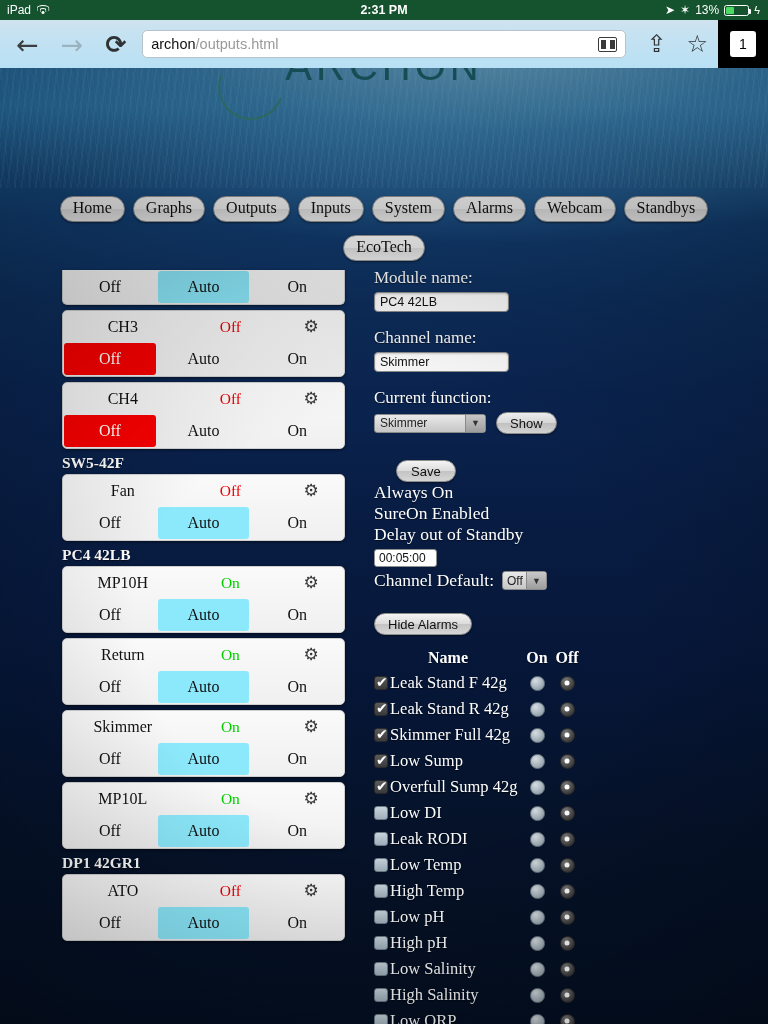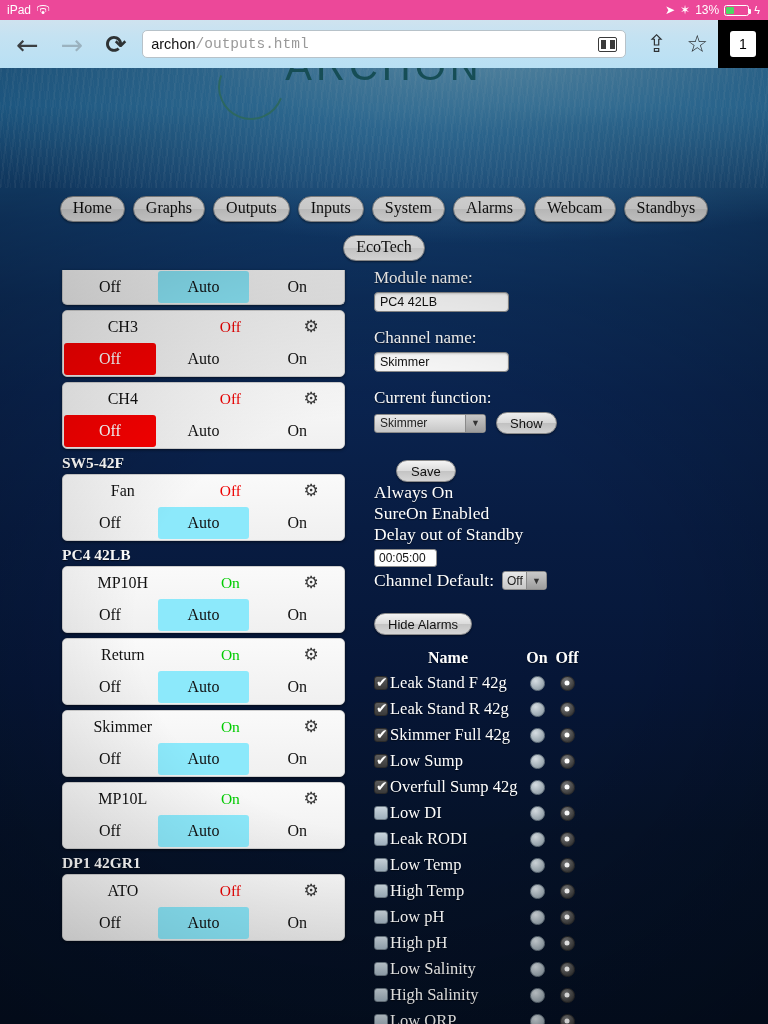--- a/index.html
+++ b/index.html
@@ -4,21 +4,21 @@
 <style>
   * { box-sizing: border-box; margin:0; padding:0; }
   html,body { width:768px; height:1024px; overflow:hidden; }
   body {
     font-family: "Liberation Serif", serif;
     background:#000;
   }
 
   
   .statusbar{
-    height:20px; width:768px; background:#ec4899; color:#fff;
+    height:20px; width:768px; background:#14532d; color:#fff;
     display:flex; align-items:center; font-family:"Liberation Sans",sans-serif;
     font-size:12px; position:relative;
   }
   .sb-left{ display:flex; align-items:center; gap:5px; padding-left:7px; }
   .sb-center{ position:absolute; left:0; right:0; text-align:center; font-weight:600; font-size:12.5px;}
   .sb-right{ margin-left:auto; display:flex; align-items:center; gap:5px; padding-right:8px;}
   .wifi-ico{ display:inline-block; width:13px; height:11px; position:relative;}
   .wifi-ico i{ position:absolute; border:1.6px solid #fff; border-bottom:none; border-radius:50% 50% 0 0; left:50%; transform:translateX(-50%);}
   .wifi-ico i:nth-child(1){ width:13px; height:6px; top:0;}
   .wifi-ico i:nth-child(2){ width:7px; height:4px; top:3px;}
@@ -38,21 +38,21 @@
   }
   .nav-btns{ display:flex; align-items:center; gap:22px; padding-left:16px; }
   .nav-ico{ font-size:27px; color:#3b3f42; line-height:1; font-family:"DejaVu Sans",sans-serif;}
   .nav-ico.dis{ color:#9bb2bf; }
   .reload{ font-size:25px; color:#2e3234; font-weight:600;}
   .urlbar{
     flex:1; margin:0 10px 0 16px; height:28px; background:#fff;
     border:1px solid #b7c2c9; border-radius:5px; display:flex; align-items:center;
     padding:0 8px; font-family:"Liberation Sans",sans-serif; font-size:14.5px;
   }
-  .url-dark{ color:#111; } .url-gray{ color:#999;font-family:Liberation Mono, monospace; }
+  .url-dark{ color:#111; } .url-gray{ color:#999; }
   .reader-ico{
     margin-left:auto; width:19px;height:15px;border:1.6px solid #3a3a3a;border-radius:2px;
     position:relative;
   }
   .reader-ico::before,.reader-ico::after{content:"";position:absolute;top:2px;bottom:2px;width:5px;background:#3a3a3a;}
   .reader-ico::before{left:1.5px;} .reader-ico::after{right:1.5px;}
   .tb-ico{ color:#2c3033; font-size:24px; padding:0 10px; line-height:1;}
   .tabcount{
     width:50px; height:48px; background:#000; display:flex; align-items:center; justify-content:center;
   }
@@ -208,20 +208,21 @@
 
 <div class="statusbar">
   <div class="sb-left">
     <span>iPad</span>
     <span class="wifi-ico">
         <i></i>
         <i></i>
         <i></i>
       </span>
   </div>
+  <div class="sb-center">2:31 PM</div>
   <div class="sb-right">
     <span class="loc-ico">➤</span>
     <span class="bt-ico">✶</span>
     <span>13%</span>
     <span class="batt">
         <i></i>
       </span>
     <span class="bolt">ϟ</span>
   </div>
 </div>

